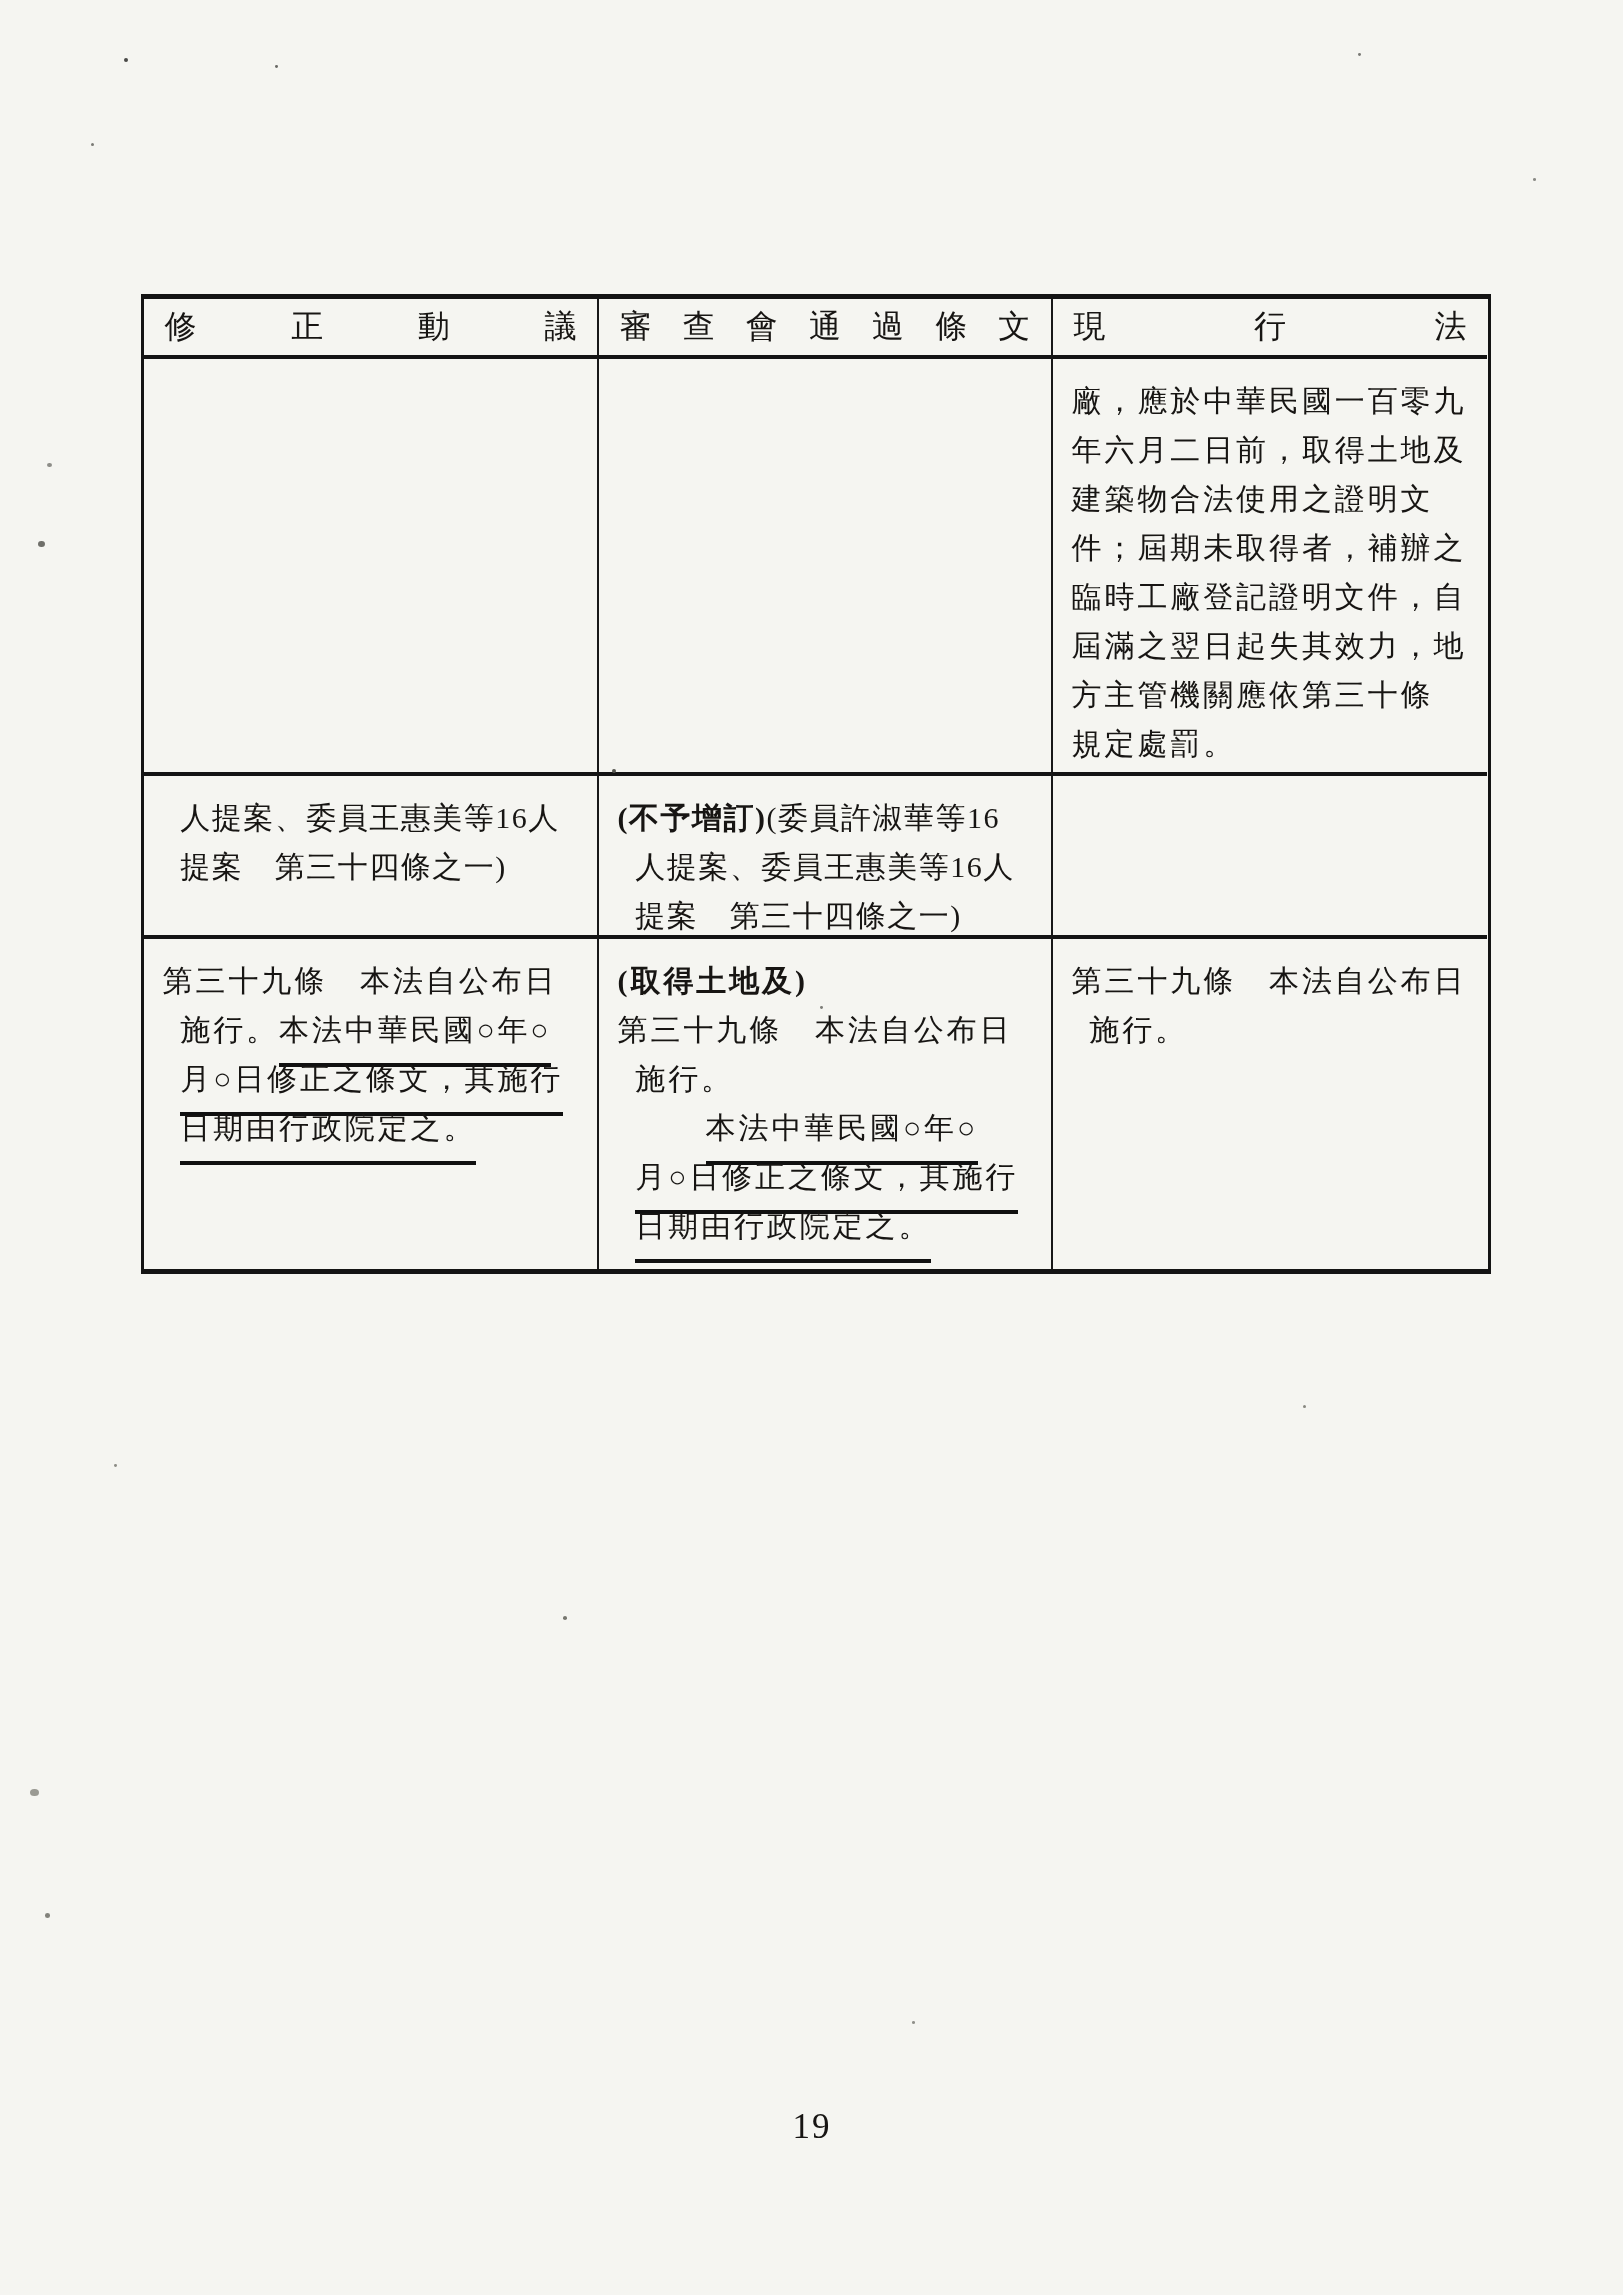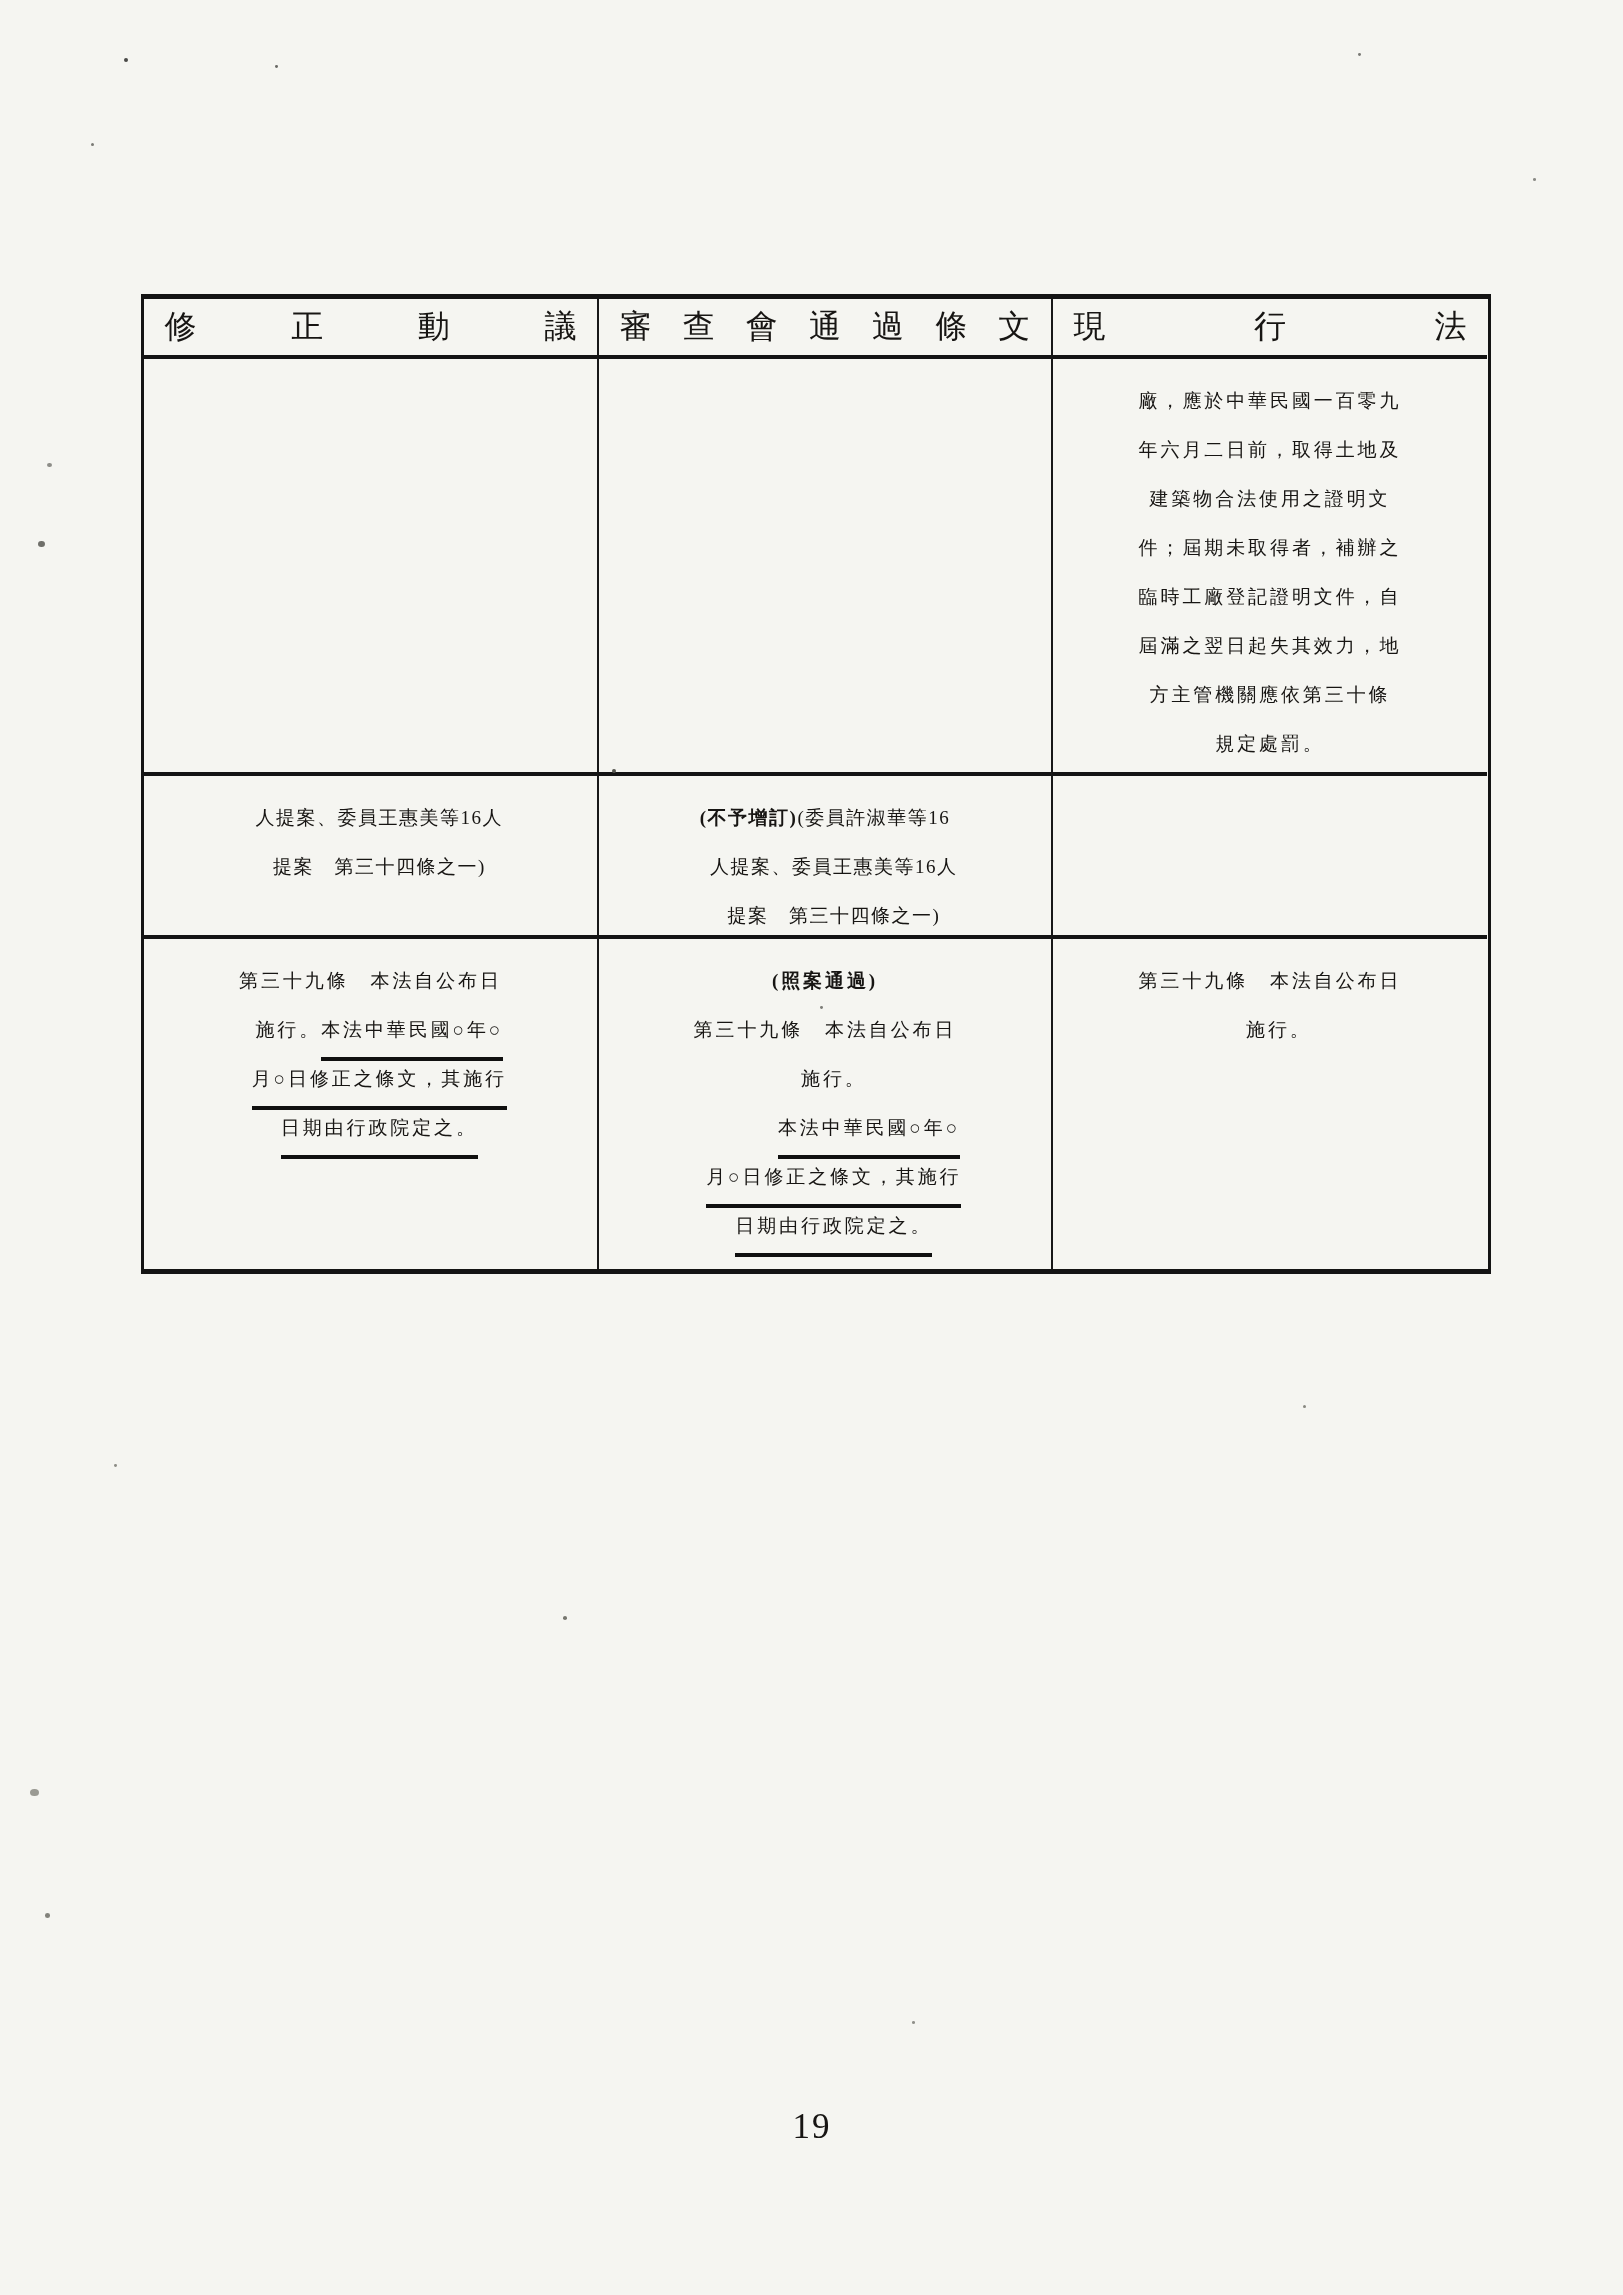--- a/index.html
+++ b/index.html
@@ -23,24 +23,23 @@
     border:solid #141414;
     border-width:5.9px 3.4px 5.9px 3.4px;
     display:grid;
     grid-template-columns:453px 454px 436px;
     grid-template-rows:56px 417px 163px 1fr;
     background:transparent;
   }
   .cell{
     box-sizing:border-box;
     padding:16.7px 18.6px 0 18.6px;
-    font-size:19px;
+    font-size:30px;
     letter-spacing:2.9px;
     overflow:hidden;
-    text-align:center;
   }
   .cell.c2,.cell.c3{border-left:2.9px solid #181818;}
   .cell.r1,.cell.r2,.cell.r3{border-top:4.9px solid #141414;}
   .hcell{
     box-sizing:border-box;
     display:flex;justify-content:space-between;align-items:center;
     padding:0 20.6px;
     font-size:32px;
     font-weight:400;
   }
@@ -114,21 +113,21 @@
     </div>
     <div class="cell r2 c3"></div>
 
     <div class="cell r3 c1">
       <div class="line">第三十九條　本法自公布日</div>
       <div class="line ind1"><span>施行。</span><span class="u">本法中華民國○年○</span></div>
       <div class="line ind1"><span class="u">月○日修正之條文，其施行</span></div>
       <div class="line ind1"><span class="u">日期由行政院定之。</span></div>
     </div>
     <div class="cell r3 c2">
-      <div class="line"><span class="b">(照案通過)</span></div>
+      <div class="line"><span class="b">(取得土地及)</span></div>
       <div class="line">第三十九條　本法自公布日</div>
       <div class="line ind1">施行。</div>
       <div class="line ind3"><span class="u">本法中華民國○年○</span></div>
       <div class="line ind1"><span class="u">月○日修正之條文，其施行</span></div>
       <div class="line ind1"><span class="u">日期由行政院定之。</span></div>
     </div>
     <div class="cell r3 c3">
       <div class="line">第三十九條　本法自公布日</div>
       <div class="line ind1">施行。</div>
     </div>

